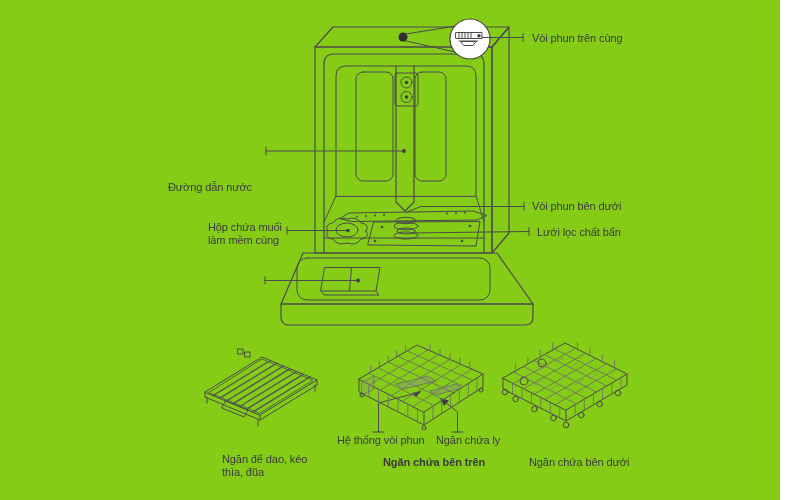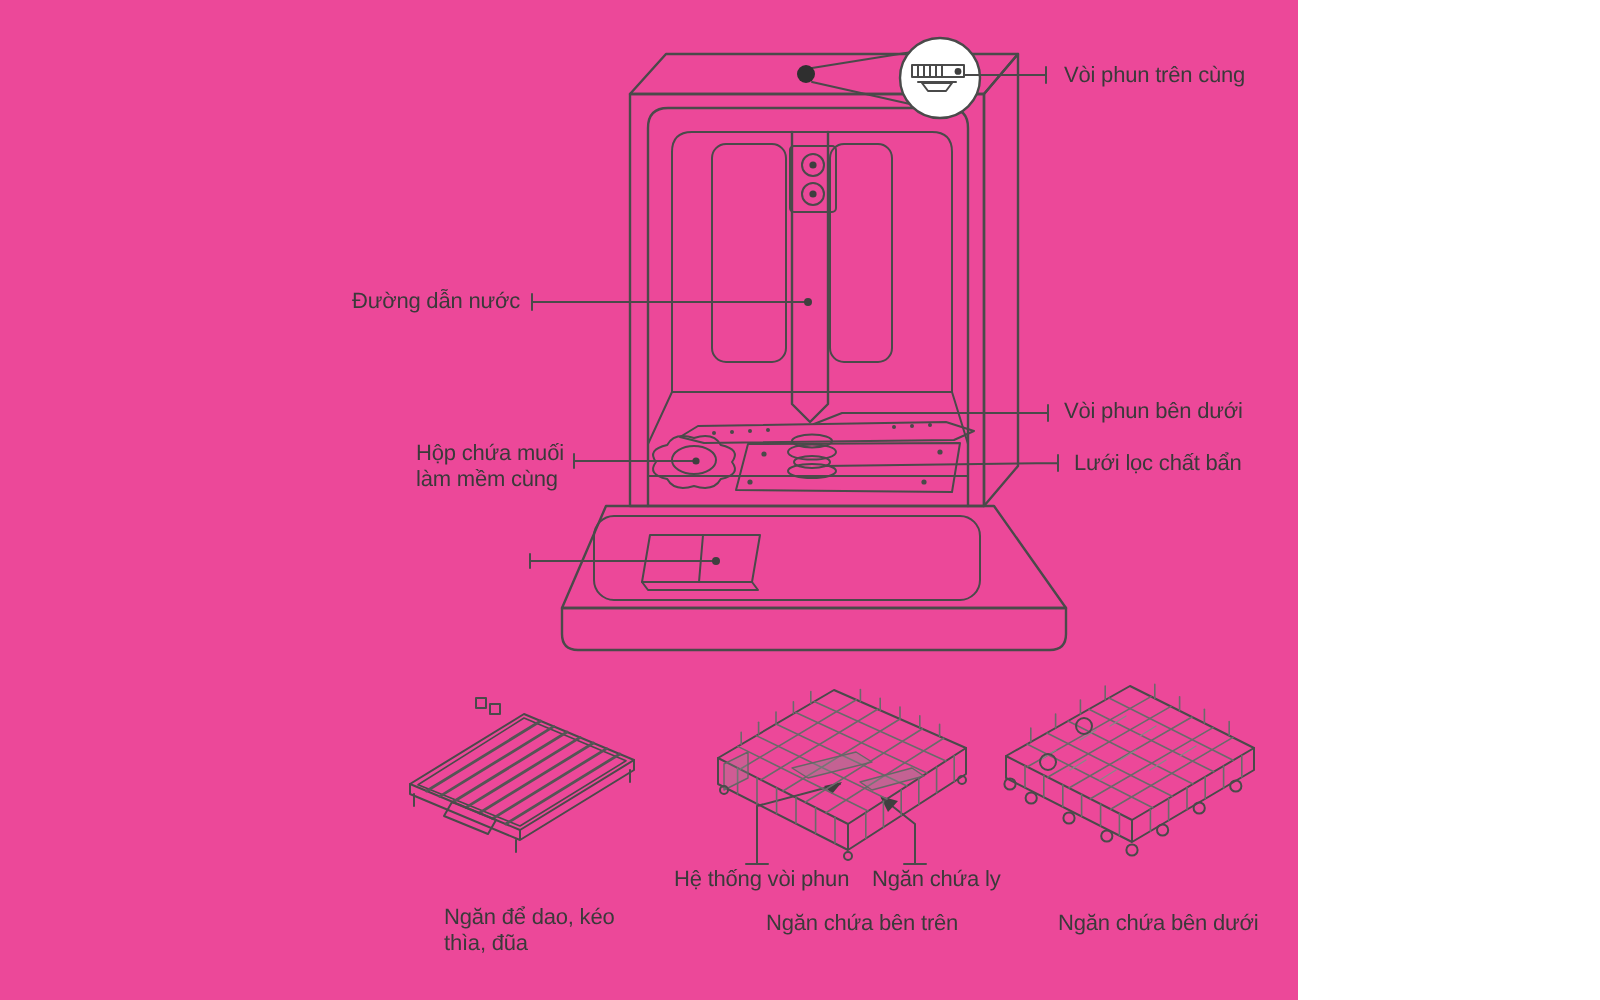--- a/index.html
+++ b/index.html
@@ -1,25 +1,25 @@
 <!DOCTYPE html>
 <html><head>
 <meta charset="utf-8">
 <style>
   html,body{margin:0;padding:0;background:#fff;}
   .stage{
-    position:relative;width:649px;height:500px;background:#ec4899;overflow:hidden;
+    position:relative;width:780px;height:500px;background:#84cc16;overflow:hidden;
     font-family:"Liberation Sans", sans-serif;
   }
   .stage svg{position:absolute;left:0;top:0;}
   .lbl{
     position:absolute;font-size:11px;line-height:13px;color:#3a3a3a;
     white-space:pre-line;letter-spacing:-0.1px;
   }
-  .lbl.right{text-align:right;}
+  .lbl.right{text-align:center;margin-top:36px;}
 </style>
 </head>
 <body>
 
 <div class="stage">
 
 <svg width="800" height="500" viewBox="0 0 800 500" fill="none" stroke="#4a4a4a" stroke-width="1.2" stroke-linejoin="round" stroke-linecap="round">
 
   <g>
     <path d="M315,47 L333,27 L509,27 L492,47 Z"></path>
@@ -258,16 +258,16 @@
 <div class="lbl" style="left:532px;top:32px;">Vòi phun trên cùng</div>
 <div class="lbl right" style="left:160px;top:145px;width:100px;">Đường dẫn nước</div>
 <div class="lbl" style="left:208px;top:221px;">Hộp chứa muối
 làm mềm cùng</div>
 <div class="lbl" style="left:532px;top:200px;">Vòi phun bên dưới</div>
 <div class="lbl" style="left:537px;top:226px;">Lưới lọc chất bẩn</div>
 <div class="lbl" style="left:337px;top:434px;text-align:right;">Hệ thống vòi phun</div>
 <div class="lbl" style="left:436px;top:434px;text-align:center;">Ngăn chứa ly</div>
 <div class="lbl" style="left:222px;top:453px;">Ngăn để dao, kéo
 thìa, đũa</div>
-<div class="lbl" style="left:383px;top:456px;">Ngăn chứa bên trên</div>
+<div class="lbl" style="left:383px;top:456px;font-weight:bold;">Ngăn chứa bên trên</div>
 <div class="lbl" style="left:529px;top:456px;">Ngăn chứa bên dưới</div>
 
 </div>
 
 </body></html>

